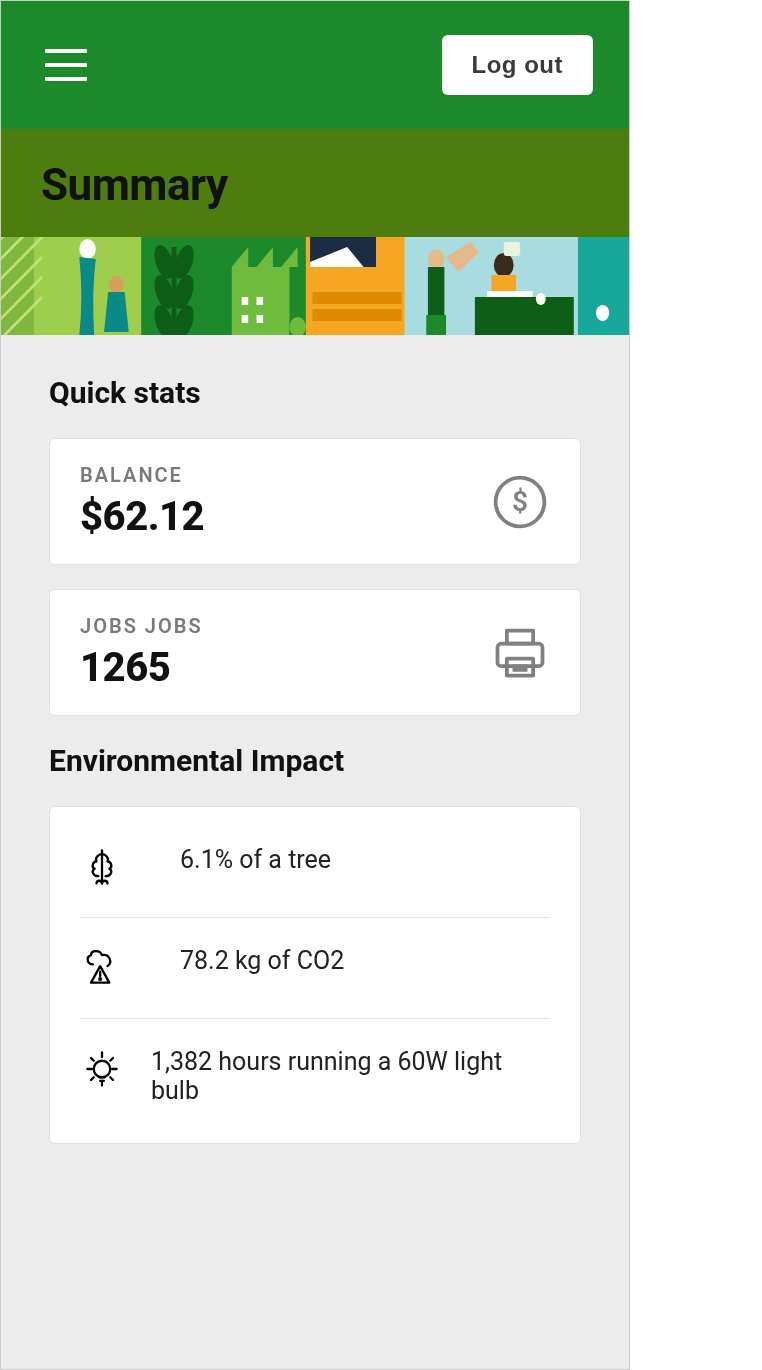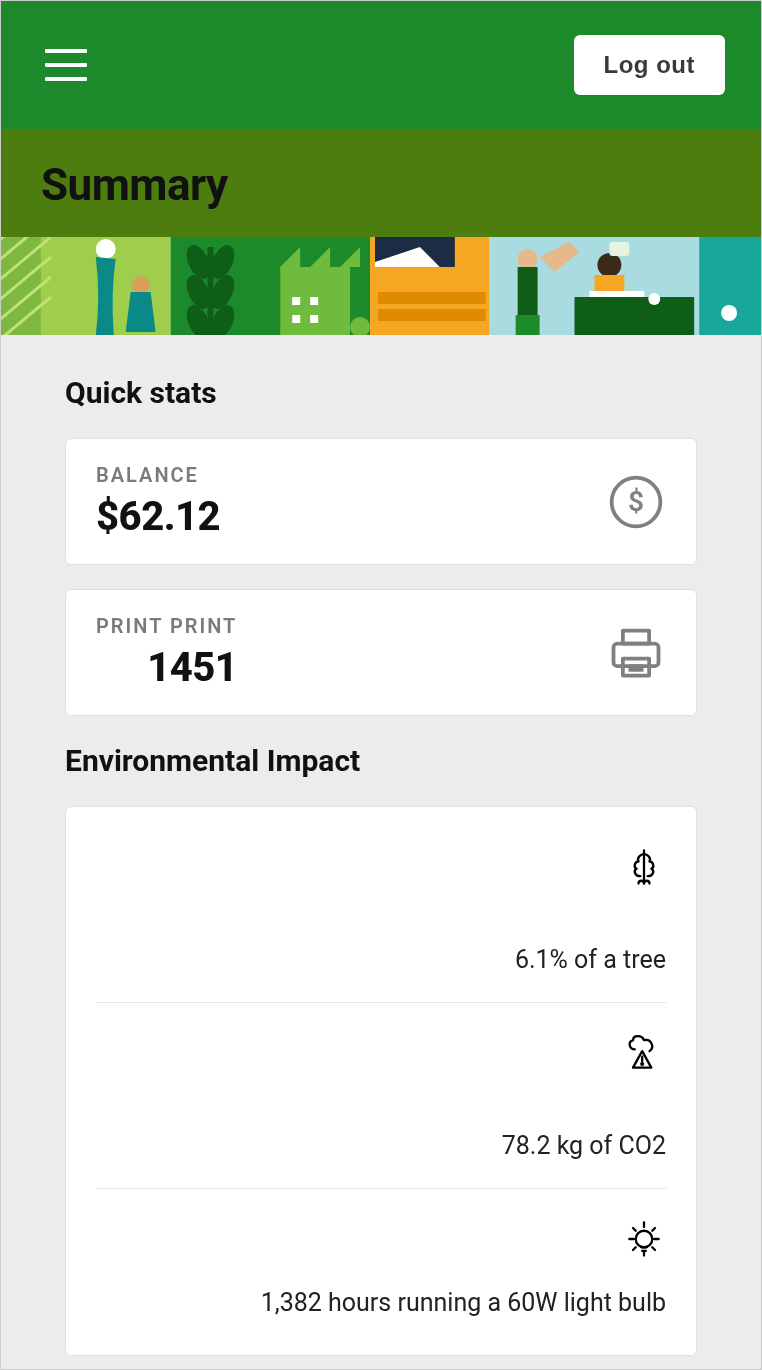--- a/index.html
+++ b/index.html
@@ -1,33 +1,33 @@
 <!DOCTYPE html>
 <html><head>
 <meta charset="utf-8">
 <style>
   * { box-sizing: border-box; margin: 0; padding: 0; }
   html, body { width: 762px; height: 1370px; font-family: -apple-system, BlinkMacSystemFont, "Segoe UI", Roboto, Helvetica, Arial, sans-serif; background: #fff; color: #111; }
-  .screen { width: 762px; height: 1370px; display: flex; flex-direction: column; border: 1px solid #ccc; overflow: hidden; }
+  .screen { width: 630px; height: 1370px; display: flex; flex-direction: column; border: 1px solid #ccc; overflow: hidden; }
   .header { background: #1c8a2a; height: 128px; display: flex; align-items: center; justify-content: space-between; padding: 0 36px 0 44px; }
   .hamburger { width: 42px; height: 32px; display: flex; flex-direction: column; justify-content: space-between; cursor: pointer; }
   .hamburger div { height: 4px; background: #fff; border-radius: 1px; }
   .logout-btn { background: #fff; color: #3a3a3a; border: none; border-radius: 6px; padding: 16px 30px; font-size: 24px; font-weight: 600; letter-spacing: 0.5px; cursor: pointer; }
   .title-bar { background: #4d7c0f; padding: 30px 40px 26px; }
   .page-title { font-size: 44px; font-weight: 700; letter-spacing: -0.5px; }
   .banner { width: 100%; height: 98px; display: block; }
-  .content { background: #ececec; flex: 1; padding: 40px 64px 0; }
+  .content { background: #ececec; flex: 1; padding: 40px 48px 0; }
   .section-title { font-size: 30px; font-weight: 700; margin-bottom: 28px; }
   .card { background: #fff; border: 1px solid #e0e0e0; border-radius: 6px; padding: 24px 30px; display: flex; align-items: center; justify-content: space-between; margin-bottom: 24px; gap: 12px; }
   .card-label { color: #7a7a7a; font-size: 20px; letter-spacing: 2px; font-weight: 600; margin-bottom: 6px; }
-  .card-value { font-size: 40px; font-weight: 800; letter-spacing: -0.5px; text-align: right; }
+  .card-value { font-size: 40px; font-weight: 800; letter-spacing: -0.5px; }
   .card-icon { width: 60px; height: 60px; color: #808080; flex-shrink: 0; }
   .env-section { margin-top: 27px; }
   .env-card { background: #fff; border: 1px solid #e0e0e0; border-radius: 6px; padding: 10px 30px; }
-  .env-row { display: flex; align-items: flex-end; gap: 56px; padding: 28px 0; border-bottom: 1px solid #e6e6e6; flex-direction: column; }
+  .env-row { display: flex; align-items: flex-start; gap: 56px; padding: 28px 0; border-bottom: 1px solid #e6e6e6; }
   .env-row:last-child { border-bottom: none; gap: 27px; }
   .env-icon { width: 44px; height: 44px; flex-shrink: 0; display:flex; align-items:center; justify-content:center; }
   .env-text { font-size: 25px; color: #222; }
 </style>
 </head>
 <body>
 
 <div class="screen">
 
   <div class="header">
@@ -115,22 +115,22 @@
         <div class="card-value">$62.12</div>
       </div>
       <svg class="card-icon" viewBox="0 0 64 64">
         <circle cx="32" cy="32" r="26" fill="none" stroke="currentColor" stroke-width="4"></circle>
         <text x="32" y="42" font-size="30" text-anchor="middle" fill="currentColor" font-weight="600">$</text>
       </svg>
     </div>
 
     <div class="card">
       <div>
-        <div class="card-label">PRINT PRINT</div>
-        <div class="card-value">1451</div>
+        <div class="card-label">JOBS JOBS</div>
+        <div class="card-value">1265</div>
       </div>
       <svg class="card-icon" viewBox="0 0 64 64" fill="none" stroke="currentColor" stroke-width="4" stroke-linejoin="round">
         <rect x="18" y="8" width="28" height="14"></rect>
         <rect x="8" y="22" width="48" height="24" rx="4"></rect>
         <rect x="18" y="38" width="28" height="18"></rect>
         <line x1="24" y1="46" x2="40" y2="46"></line>
         <line x1="24" y1="50" x2="40" y2="50"></line>
       </svg>
     </div>
 

